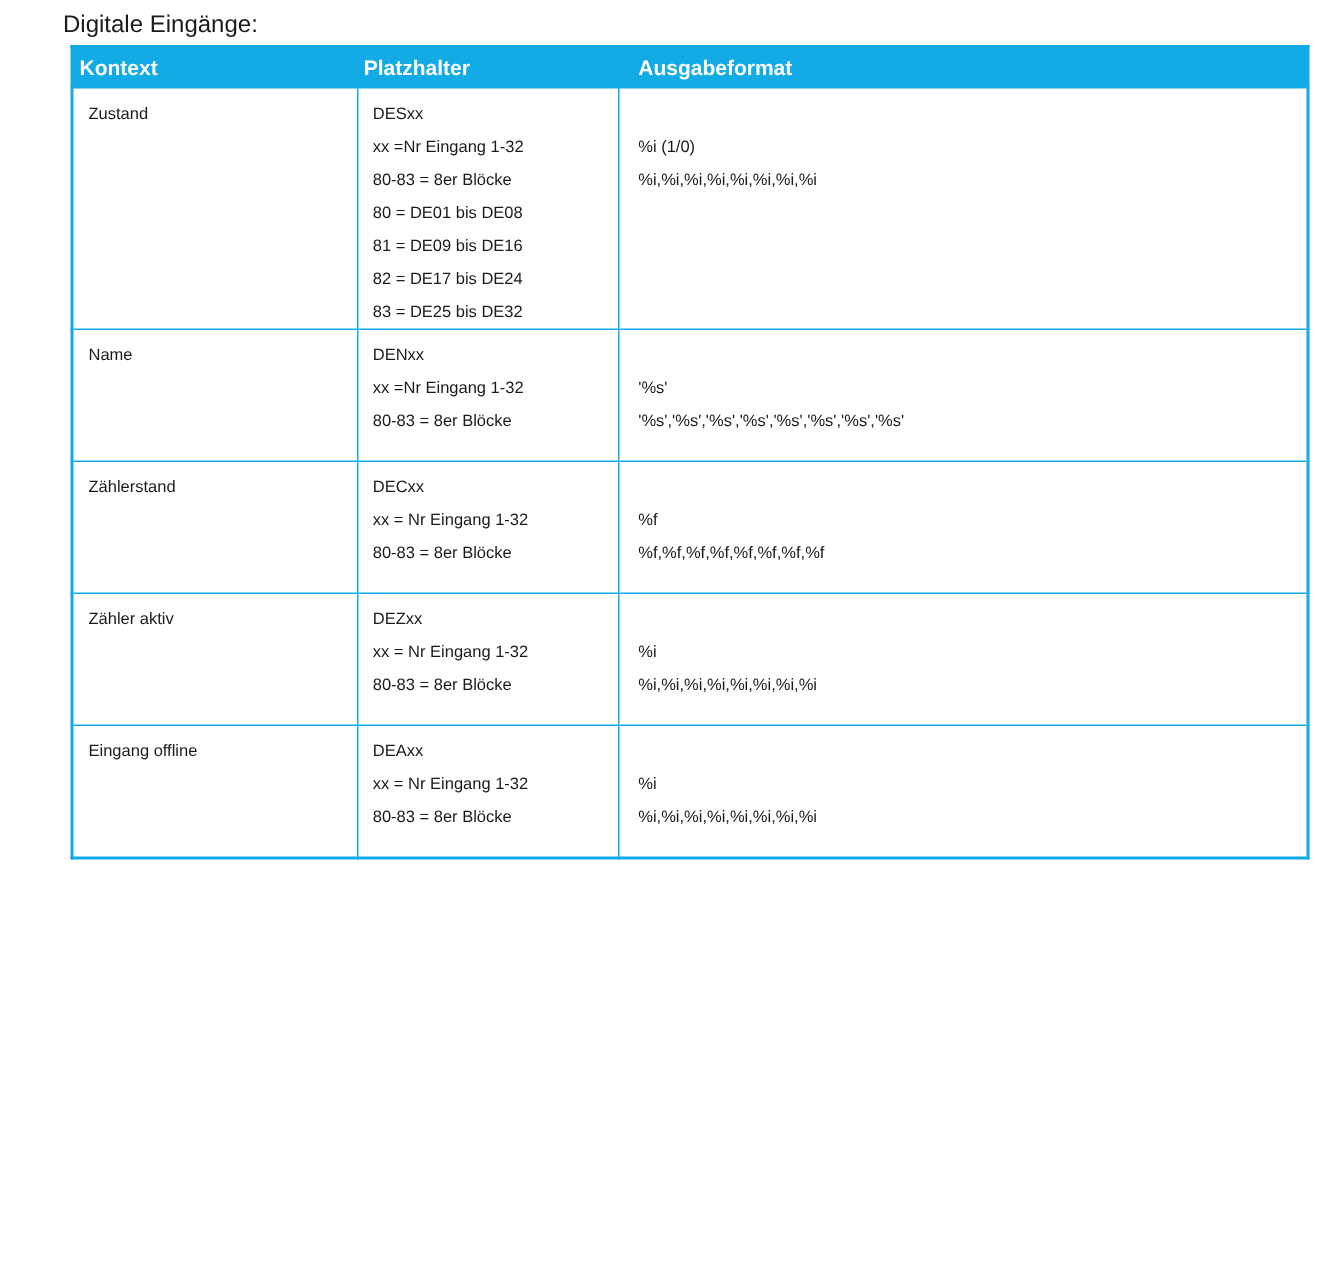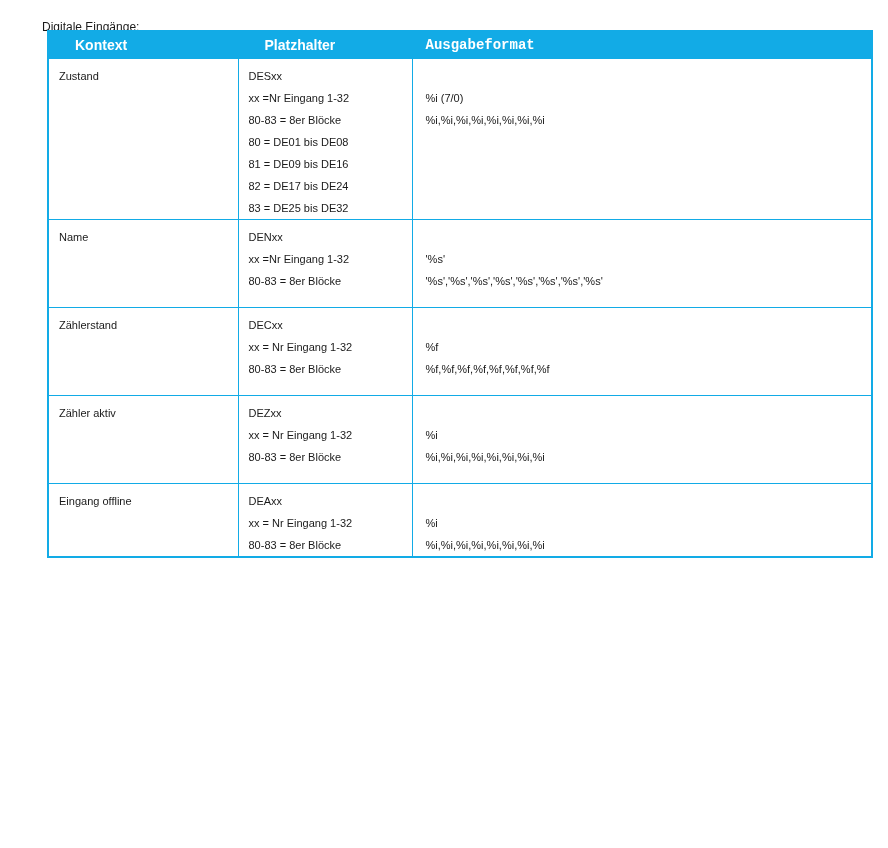--- a/index.html
+++ b/index.html
@@ -3,49 +3,49 @@
 <meta charset="utf-8">
 <style>
   :root { --accent:#12abe6; --text:#1a1a1a; --header-text:#ffffff; }
   * { margin:0; padding:0; box-sizing:border-box; }
   html,body { background:#ffffff; }
   body {
     width:888px; height:848px; position:relative; overflow:hidden;
     font-family:"Liberation Sans", sans-serif; color:var(--text);
   }
   .title {
-    position:absolute; left:42px; top:17px;
-    font-size:12px; line-height:20px; color:var(--text);
+    position:absolute; left:42px; top:7px;
+    font-size:16px; line-height:20px; color:var(--text);
   }
   table.tbl {
     position:absolute; left:47px; top:30px; width:824px;
     border-collapse:collapse; table-layout:fixed;
     border:2px solid var(--accent);
   }
   col.c1 { width:190px; }
   col.c2 { width:174px; }
   col.c3 { width:460px; }
   thead tr { height:27px; }
   thead th {
     background:var(--accent); color:var(--header-text);
     font-size:14px; font-weight:bold; text-align:left;
-    padding:0 0 0 26px; border:1px solid var(--accent);
+    padding:0 0 0 4px; border:1px solid var(--accent);
   }
-  thead th.h3 { padding-left:13px;font-family:Liberation Mono, monospace; }
+  thead th.h3 { padding-left:13px; }
   tbody td {
     border:1px solid var(--accent);
     vertical-align:top;
     padding:6px 6px 0 10px;
     font-size:11px; line-height:22px;
     white-space:nowrap; overflow:hidden;
   }
   tbody td.c3 { padding-left:13px; }
   tbody tr { height:88px; }
   tbody tr:first-child { height:156px; }
-  tbody tr:last-child { height:74px;padding-left:22px; }
+  tbody tr:last-child { height:89px;padding-left:22px; }
   .line { height:22px; }
 </style>
 </head>
 <body>
 
 <div class="title">Digitale Eingänge:</div>
 
 <table class="tbl">
   <colgroup>
     <col class="c1">
@@ -66,21 +66,21 @@
           <div class="line">DESxx</div>
           <div class="line">xx =Nr Eingang 1-32</div>
           <div class="line">80-83 = 8er Blöcke</div>
           <div class="line">80 = DE01 bis DE08</div>
           <div class="line">81 = DE09 bis DE16</div>
           <div class="line">82 = DE17 bis DE24</div>
           <div class="line">83 = DE25 bis DE32</div>
         </td>
     <td class="c3">
           <div class="line">&nbsp;</div>
-          <div class="line">%i (7/0)</div>
+          <div class="line">%i (1/0)</div>
           <div class="line">%i,%i,%i,%i,%i,%i,%i,%i</div>
         </td>
   </tr>
 
   <tr>
     <td class="c1">Name</td>
     <td class="c2">
           <div class="line">DENxx</div>
           <div class="line">xx =Nr Eingang 1-32</div>
           <div class="line">80-83 = 8er Blöcke</div>

